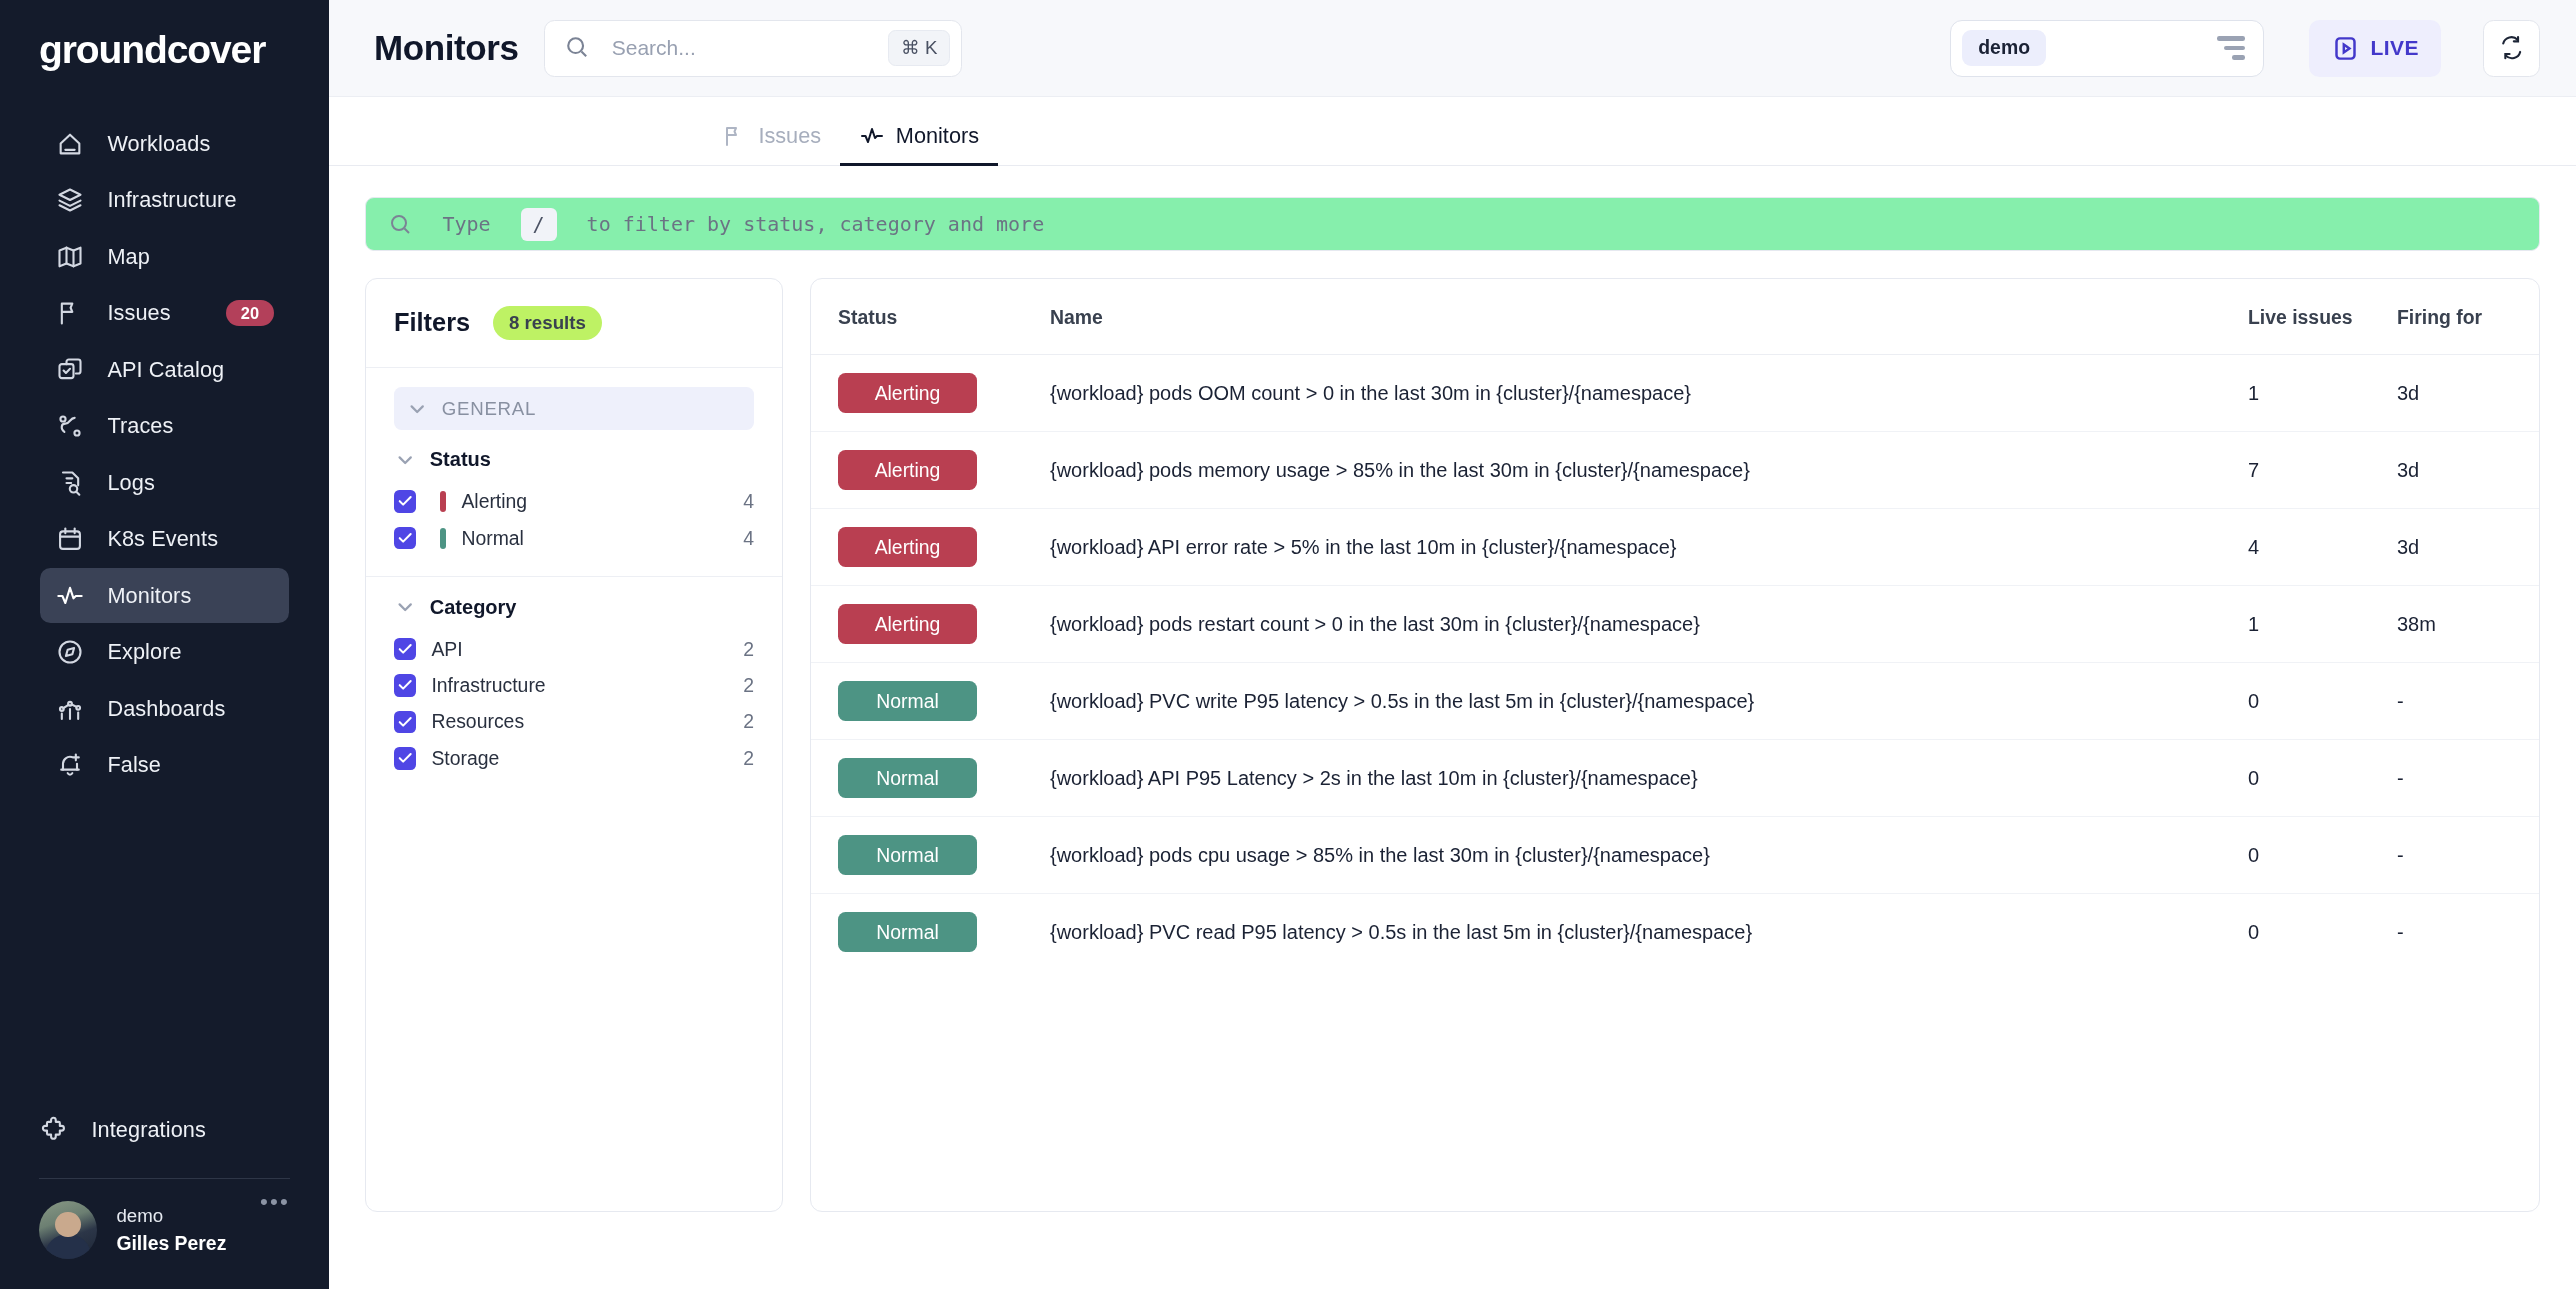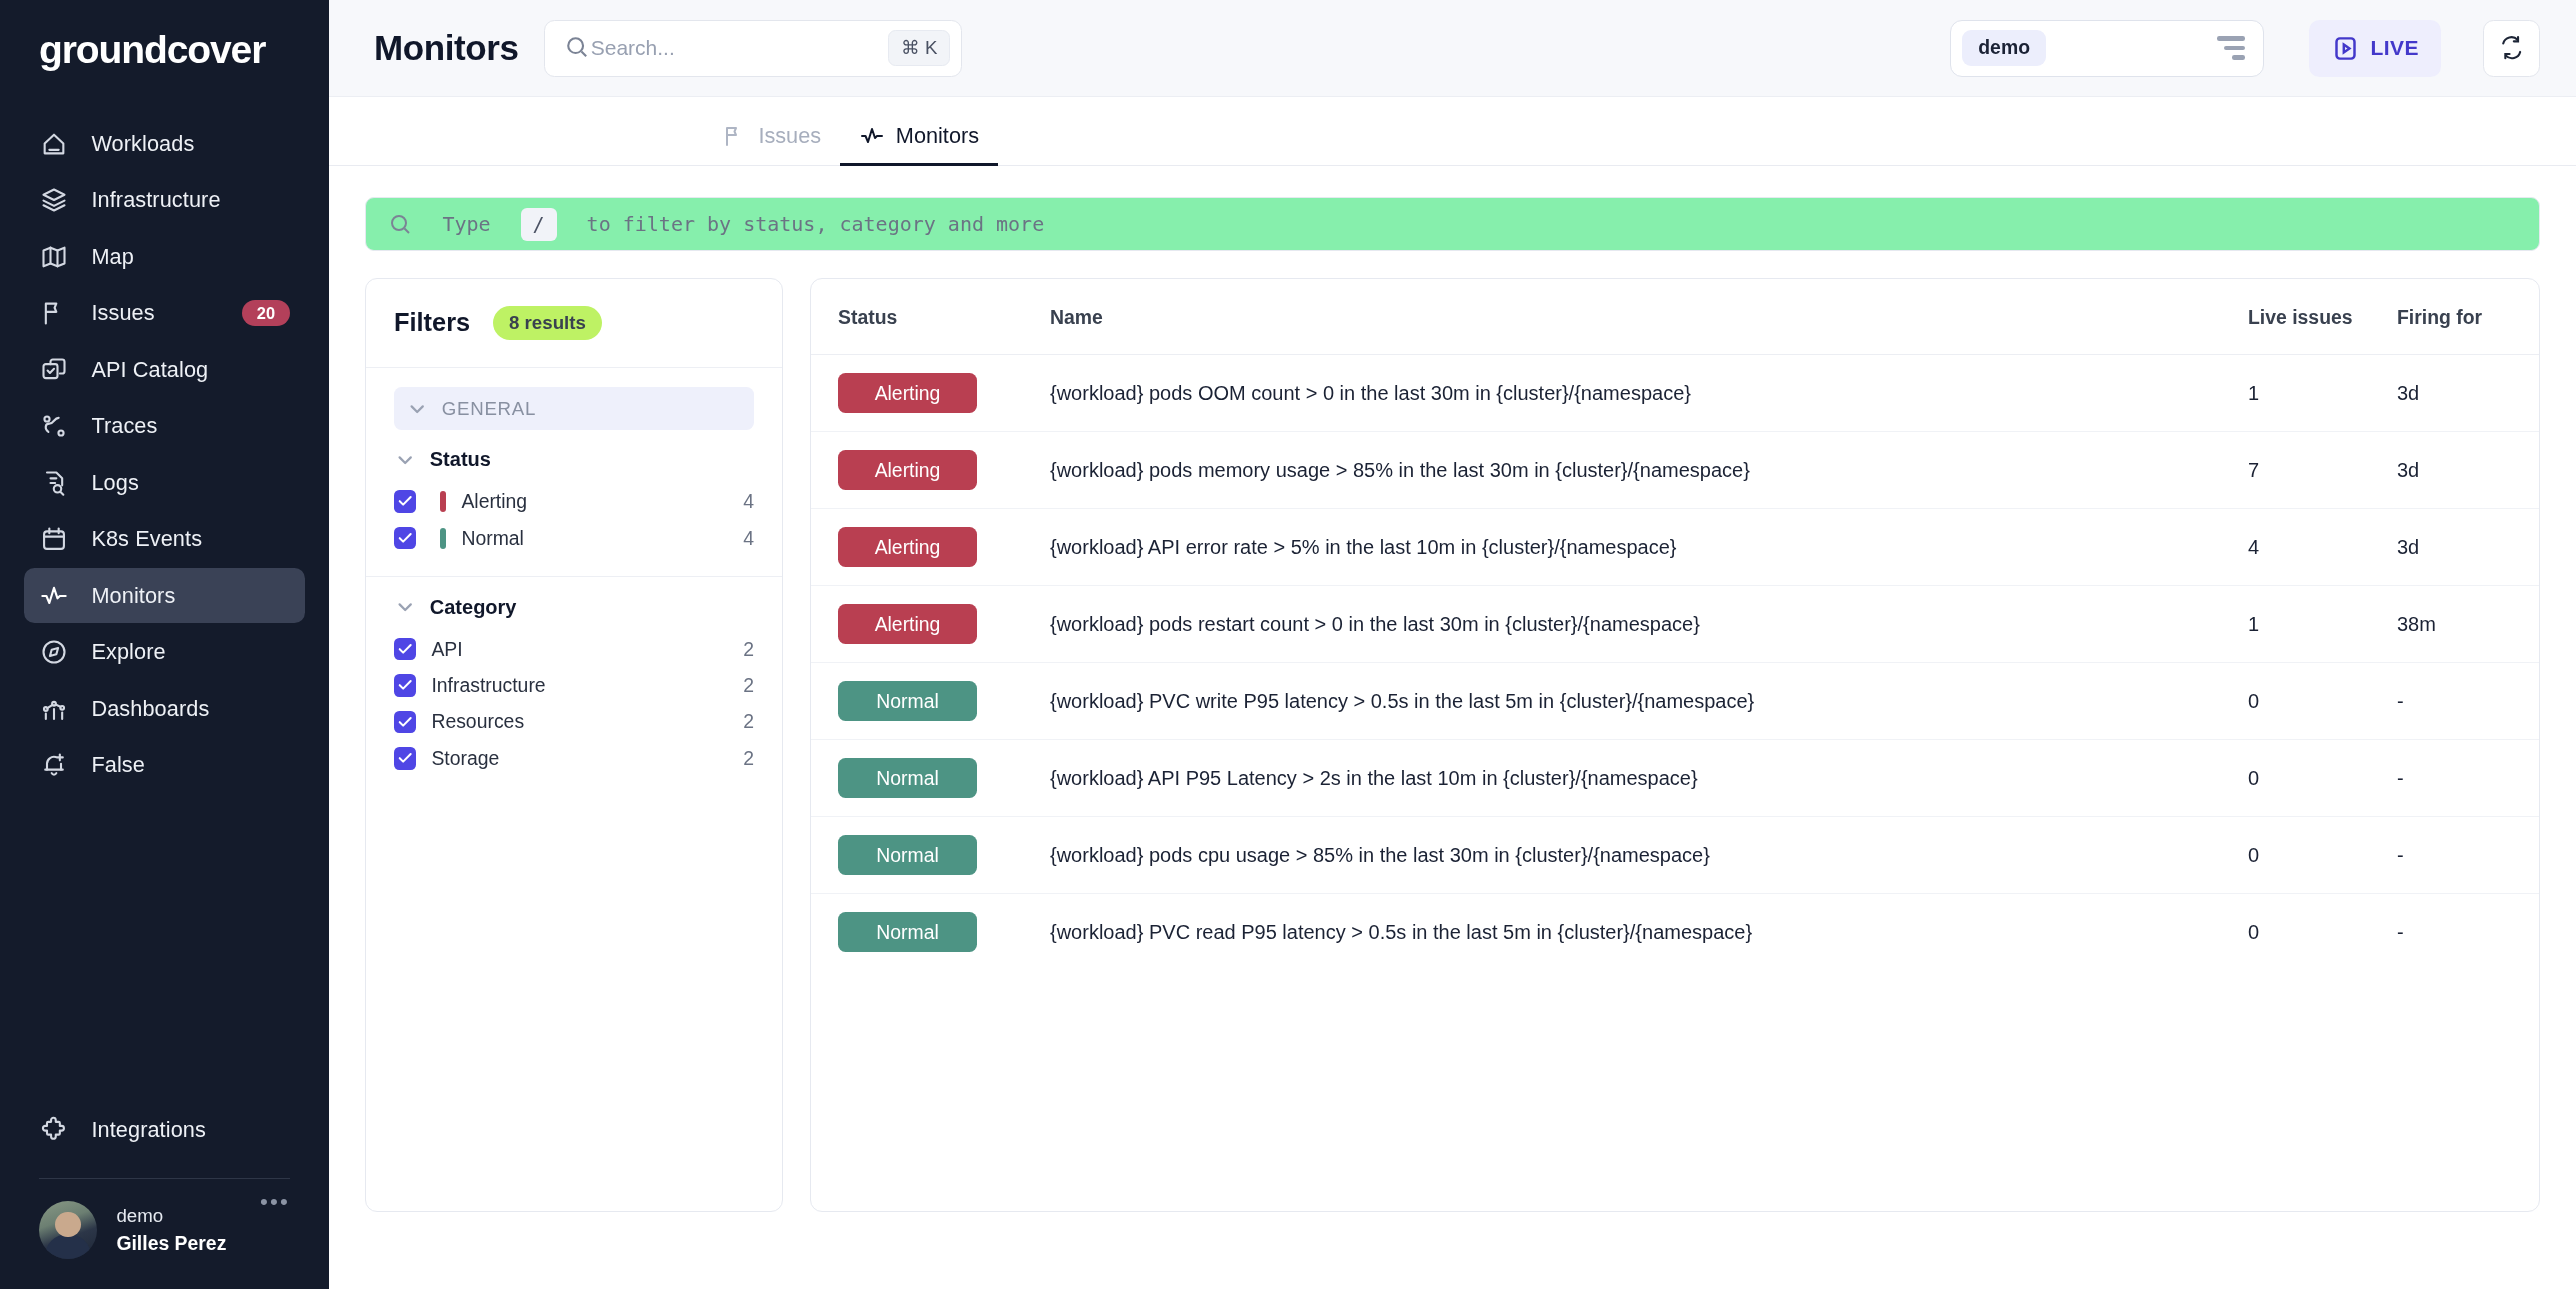--- a/index.html
+++ b/index.html
@@ -17,21 +17,21 @@
     background: #141b2b;
     flex: 0 0 329px;
     display: flex; flex-direction: column;
     position: relative;
   }
   .logo-wrap { padding: 30px 0 0 39px; height: 88px; }
   .logo {
     color: #ffffff; font-size: 39px; font-weight: 700;
     letter-spacing: -1.1px; line-height: 1;
   }
-  .nav { margin-top: 28px; display: flex; flex-direction: column; gap: 1.5px; padding: 0 24px; }
+  .nav { margin-top: 28px; display: flex; flex-direction: column; gap: 1.5px; padding: 0 40px; }
   .nav-item {
     display: flex; align-items: center; gap: 22.4px;
     height: 55px; padding: 0 15px; border-radius: 10.5px;
     cursor: pointer;
   }
   .nav-item.active { background: #3a4256; }
   .nav-icon { width: 30px; height: 30px; flex: 0 0 30px; display:flex; align-items:center; justify-content:center; }
   .nav-icon svg { width: 28px; height: 28px; stroke: #d3d8e2; fill: none; stroke-width: 1.8; stroke-linecap: round; stroke-linejoin: round; }
   .nav-item.active .nav-icon svg { stroke: #ffffff; }
   .nav-label { color: #eef1f6; font-size: 21.7px; letter-spacing: 0.1px; flex: 1; }
@@ -66,21 +66,21 @@
 
   .topbar {
     height: 97px; background: #f7f8fb;
     display: flex; align-items: center; padding: 0 36px 0 45px;
     border-bottom: 0.7px solid #eceef3; gap: 25.4px;
   }
   .page-title { font-size: 35px; font-weight: 700; color: #10172a; letter-spacing: -0.4px; }
   .search-box {
     width: 418px; height: 57px; background: #ffffff;
     border: 0.7px solid #e3e6ed; border-radius: 10.5px;
-    display: flex; align-items: center; padding: 0 10.5px 0 19.4px; gap: 1px;
+    display: flex; align-items: center; padding: 0 10.5px 0 19.4px; gap: 22px;
   }
   .search-icon svg { width: 25.4px; height: 25.4px; stroke: #7b8395; fill: none; stroke-width: 2; }
   .search-ph { flex: 1; color: #98a0b1; font-size: 21px; }
   .kbd {
     background: #f2f4f8; border: 0.7px solid #e7eaf1; border-radius: 7.5px;
     color: #4a5163; font-size: 18.7px; padding: 7.5px 12px; line-height: 1;
   }
   .topbar-spacer { flex: 1; }
   .env-select {
     width: 314px; height: 57px; background: #ffffff; border: 0.7px solid #dfe3ec;

